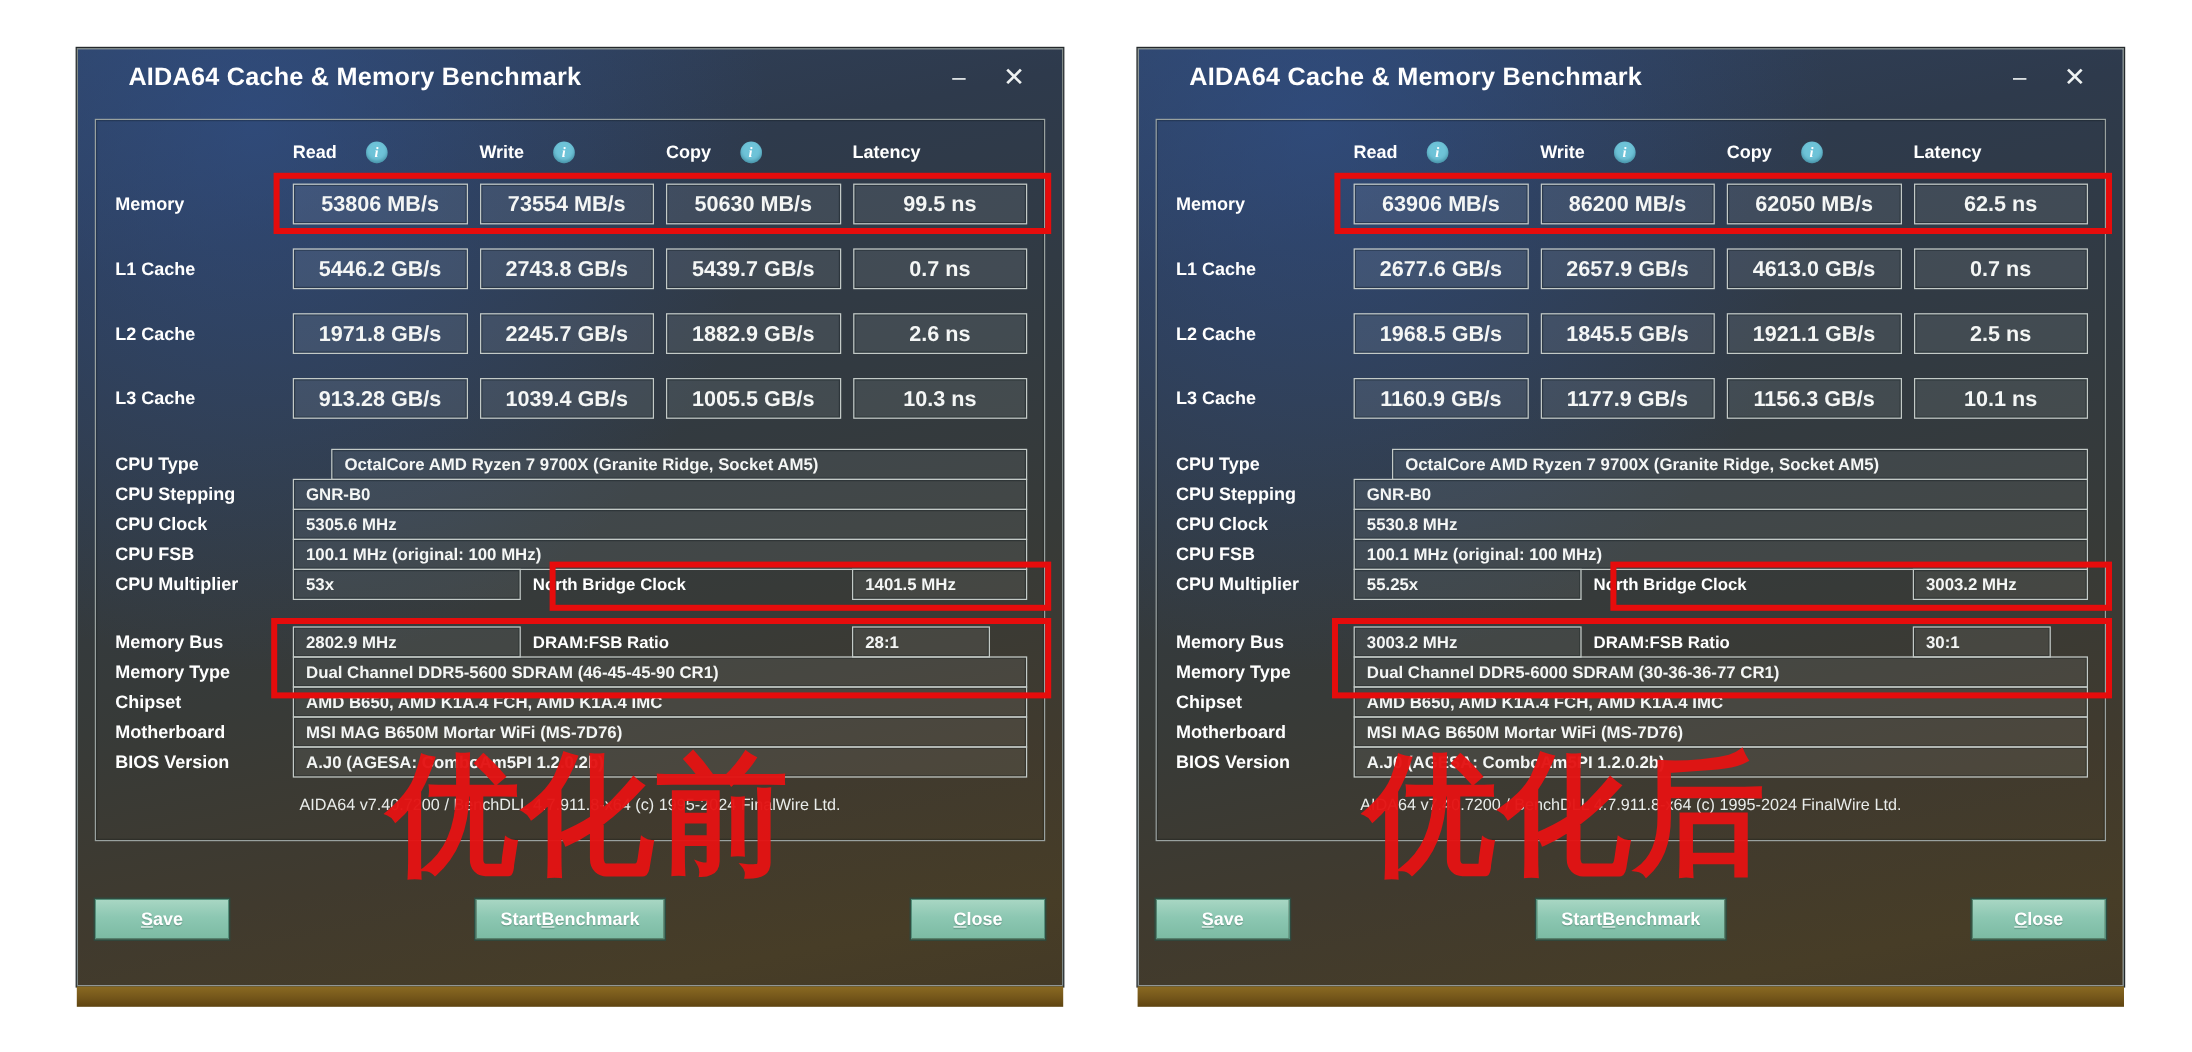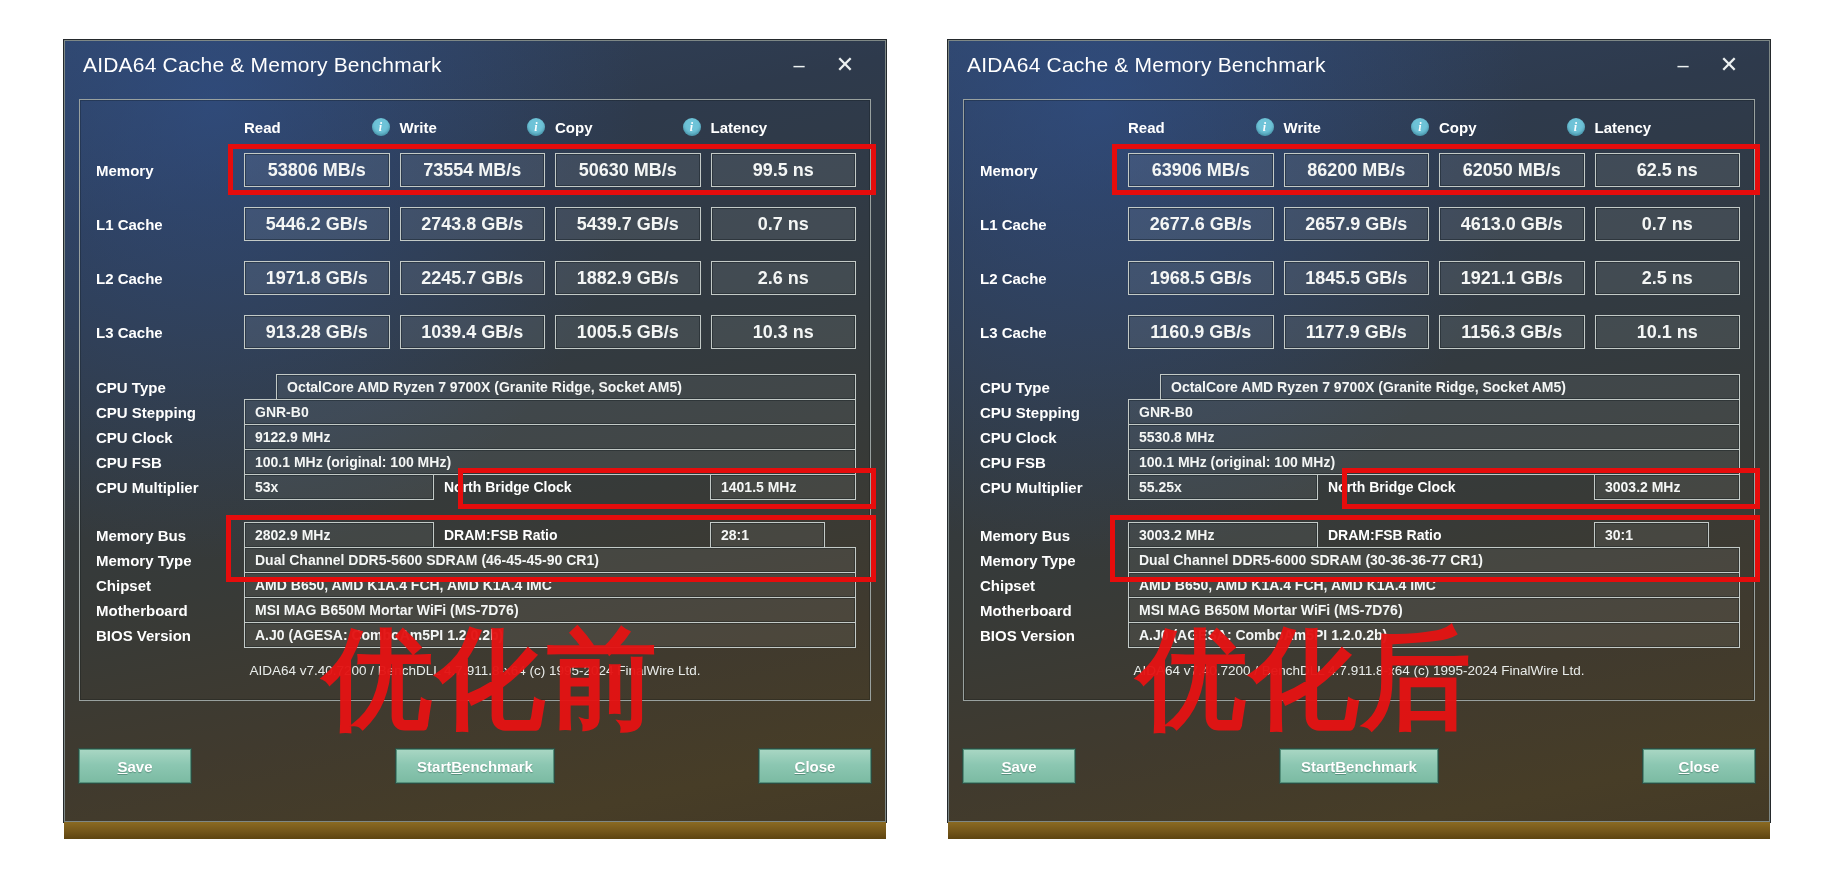--- a/index.html
+++ b/index.html
@@ -16,33 +16,33 @@
     box-shadow:0 0 0 1px #24292c;
   }
   .window.left  { left:64px; }
   .window.right { left:948px; }
   .window::after {
     content:""; position:absolute; left:-1px; right:-1px; bottom:-18px; height:17px;
     background:linear-gradient(180deg,#8a6a22 0%,#74561a 55%,#5e4410 100%);
   }
 
   .titlebar { display:flex; align-items:center; height:48px; padding:0 20px 0 18px; }
-  .title { flex:1; font-size:21px; font-weight:normal; color:#ffffff; letter-spacing:0.2px; }
+  .title { flex:1; font-size:21px; font-weight:bold; color:#ffffff; letter-spacing:0.2px;margin-left:24px; }
   .win-btn { width:52px; text-align:center; color:#eef2f2; font-size:20px; cursor:default; user-select:none; }
   .win-btn.close { font-size:22px; width:40px; }
 
   .groupbox {
     position:absolute; left:14px; right:14px; top:58px; height:602px;
     border:1px solid #99a19f; box-shadow:inset 0 0 0 1px rgba(8,14,16,0.25);
   }
   .gcontent { position:absolute; left:14px; right:14px; top:12px; }
 
   .hdr-row, .bench-row { display:grid; grid-template-columns:140px repeat(4,1fr); column-gap:10px; align-items:center; }
   .hdr-row { height:30px; }
-  .hdr-cell { display:flex; justify-content:space-between; align-items:center; gap:9px; color:#ffffff; font-weight:bold; font-size:15px; }
+  .hdr-cell { display:flex; justify-content:flex-start; align-items:center; gap:24px; color:#ffffff; font-weight:bold; font-size:15px; }
   .info-i {
     width:18px; height:18px; border-radius:50%; background:#6ec3d8; color:#ffffff;
     font-size:12px; font-weight:bold; font-style:italic; font-family:"Liberation Serif", serif;
     display:flex; align-items:center; justify-content:center;
     box-shadow:inset 0 -2px 3px rgba(0,60,80,0.35);
   }
   .bench-row { height:36px; margin-top:10px; }
   .bench-row.gap { margin-top:18px; }
   .row-label { color:#ffffff; font-weight:bold; font-size:15px; padding-left:2px; }
   .vbox {
@@ -159,21 +159,21 @@
         <div class="info-row first">
           <div class="row-label">CPU Type</div>
           <div class="ibox">OctalCore AMD Ryzen 7 9700X  (Granite Ridge, Socket AM5)</div>
         </div>
         <div class="info-row stack">
           <div class="row-label">CPU Stepping</div>
           <div class="ibox">GNR-B0</div>
         </div>
         <div class="info-row stack">
           <div class="row-label">CPU Clock</div>
-          <div class="ibox">9122.9 MHz</div>
+          <div class="ibox">5305.6 MHz</div>
         </div>
         <div class="info-row stack">
           <div class="row-label">CPU FSB</div>
           <div class="ibox">100.1 MHz  (original: 100 MHz)</div>
         </div>
 
         <div class="mult-row stack">
           <div class="row-label">CPU Multiplier</div>
           <div class="ibox">53x</div>
           <div class="inline-label">North Bridge Clock</div>

